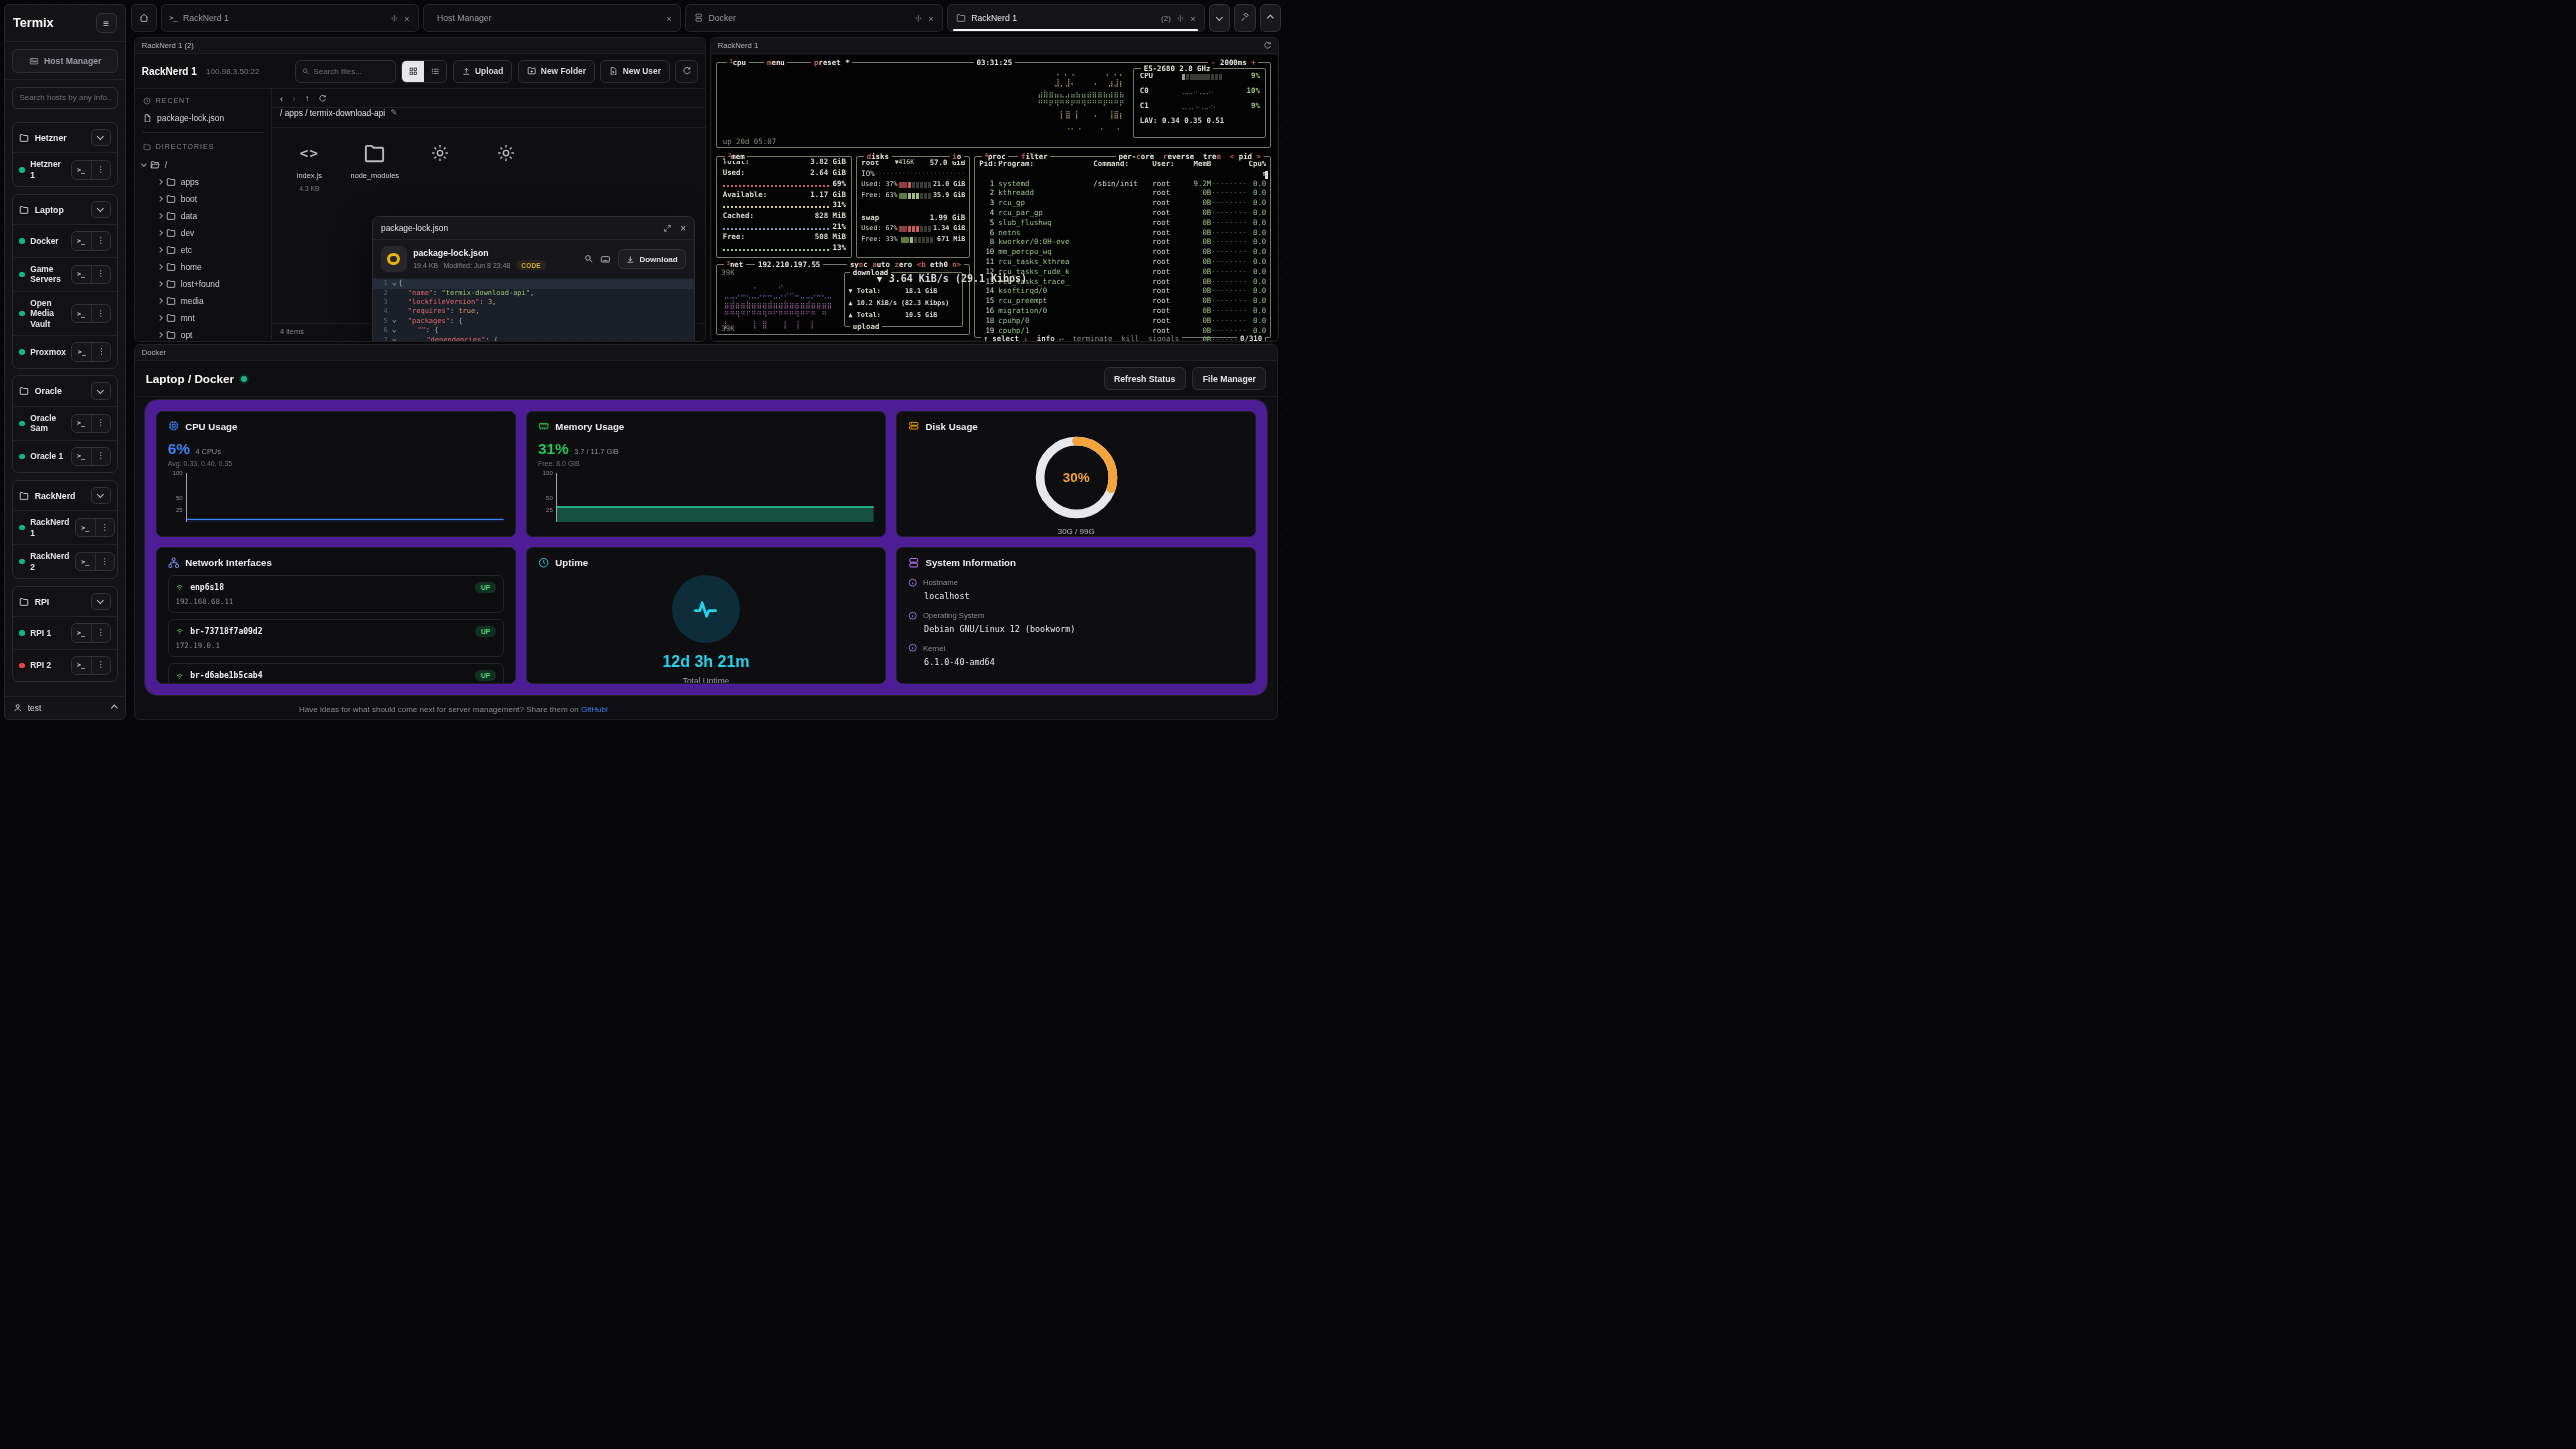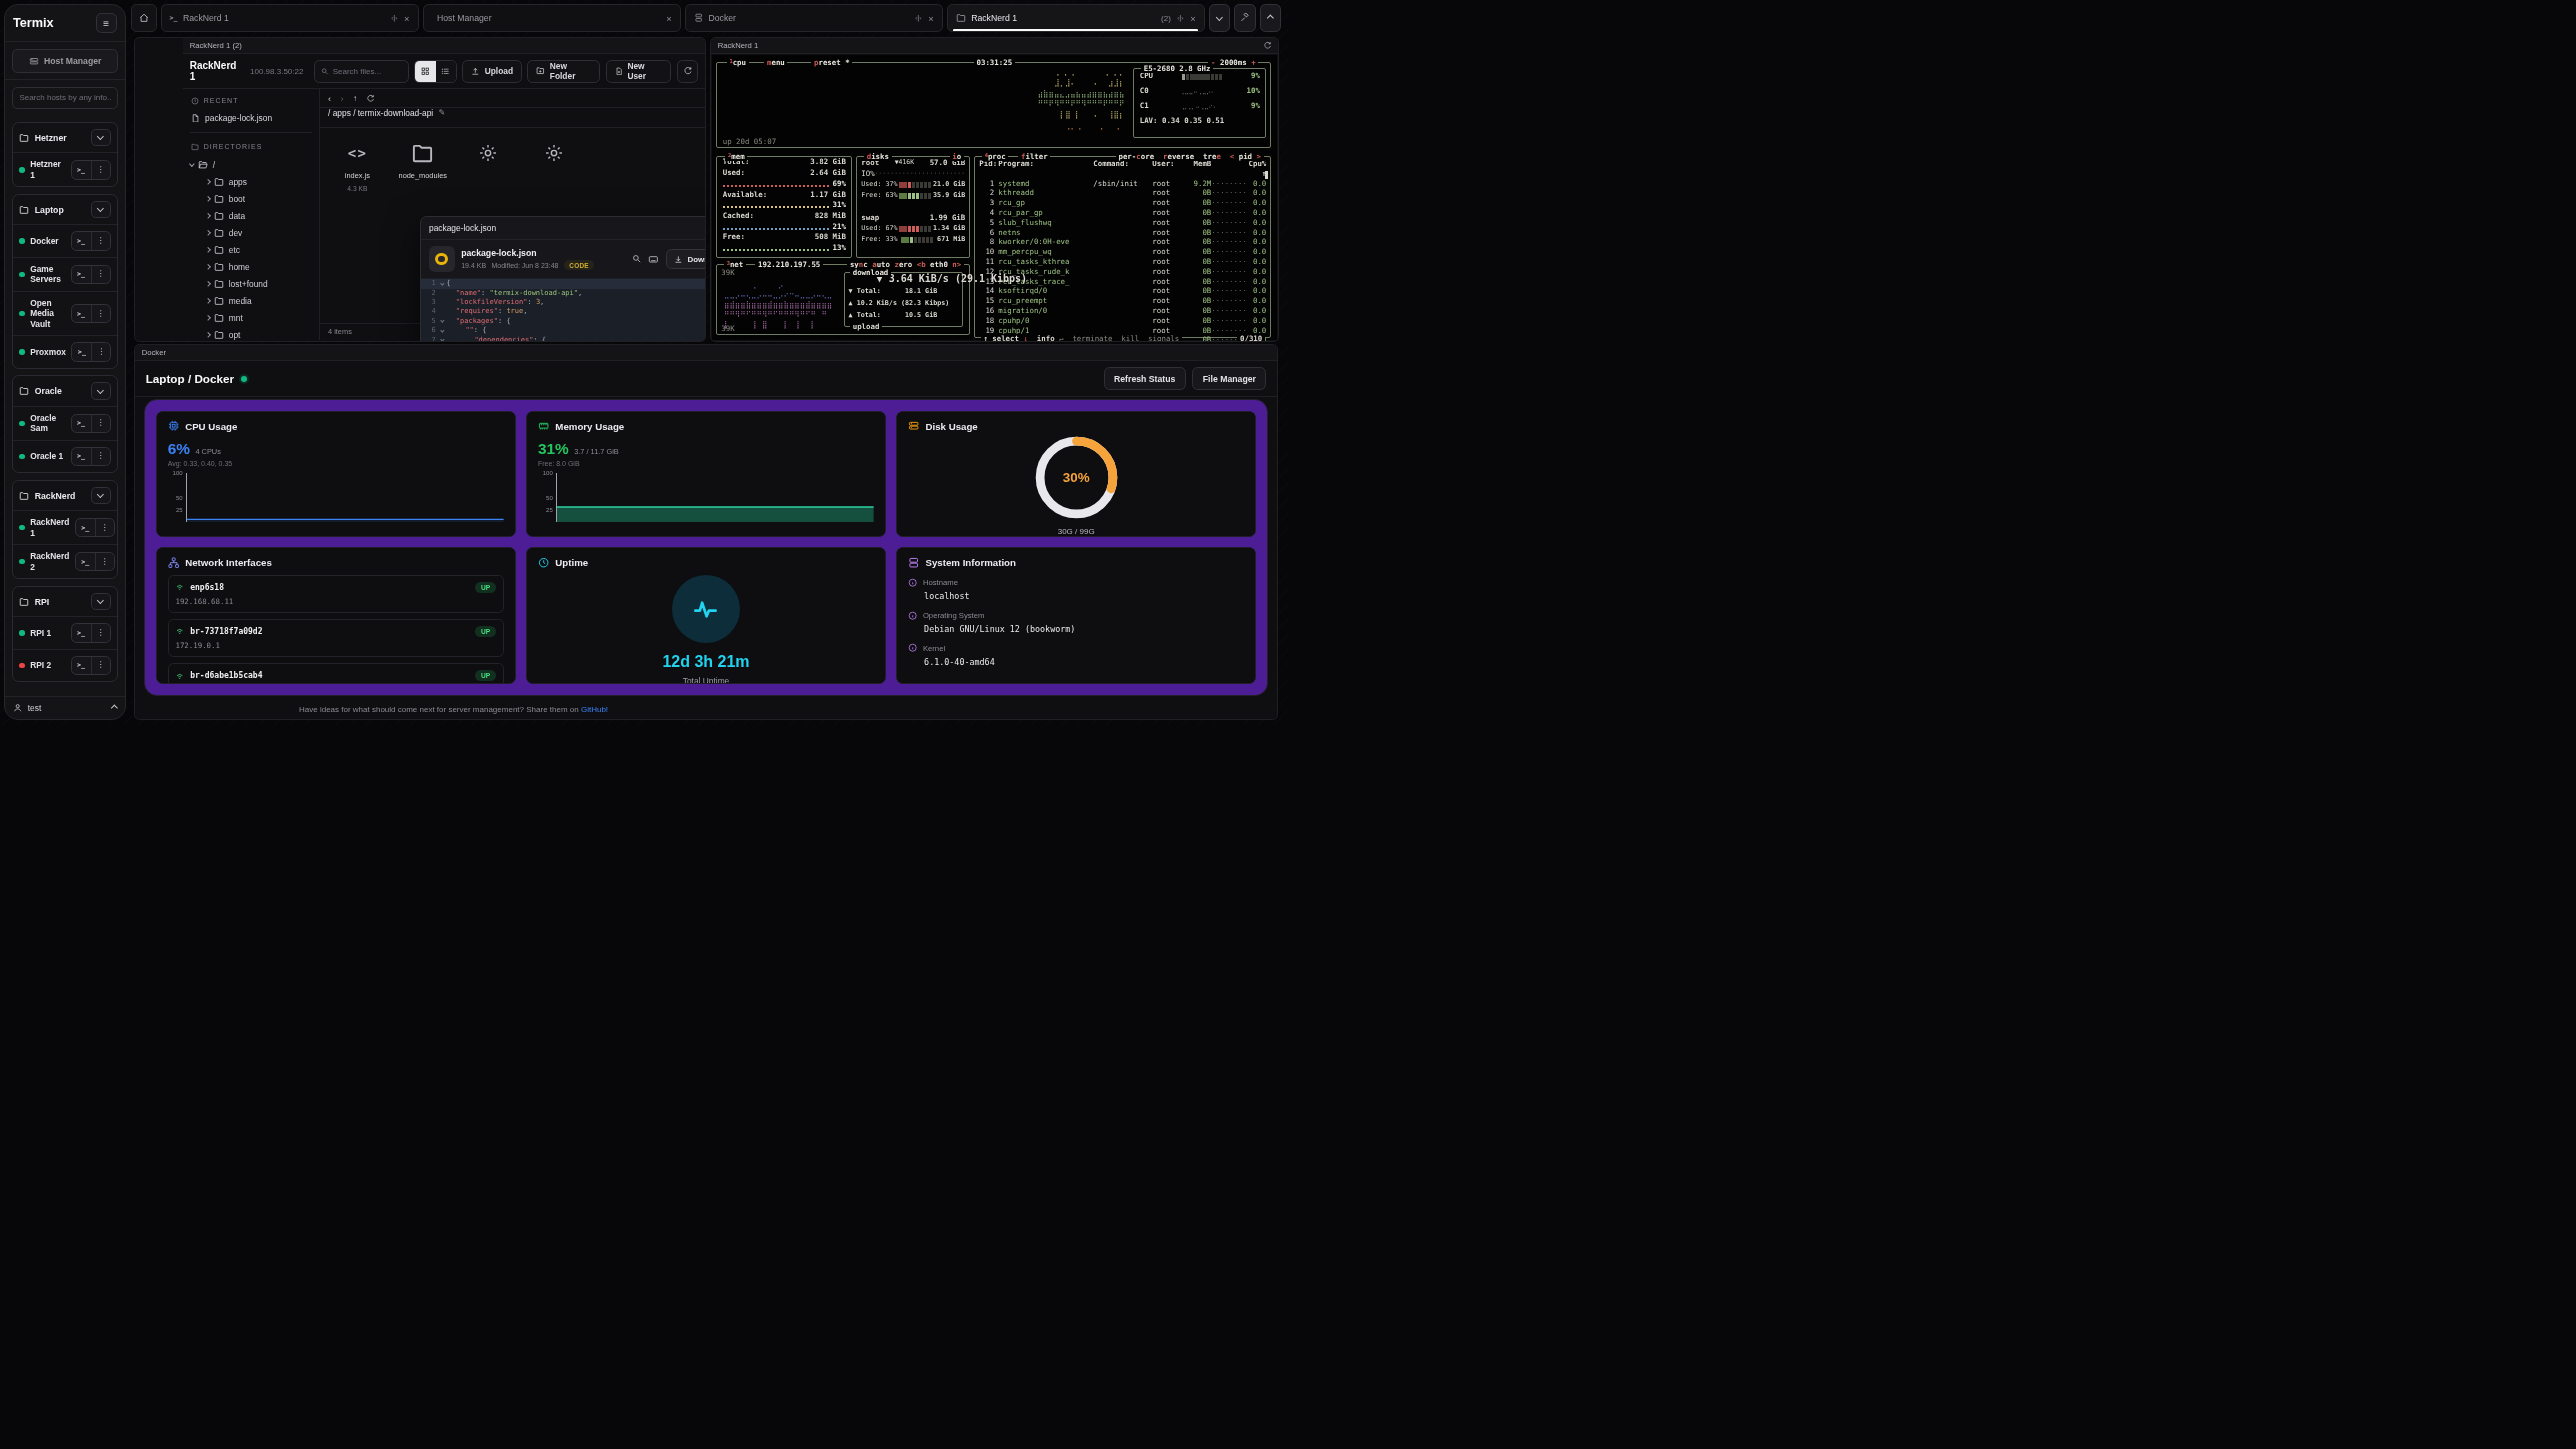--- a/index.html
+++ b/index.html
@@ -9,21 +9,21 @@
     font-family:"Liberation Sans", sans-serif; color:#e7e7ea;
     background:
       repeating-linear-gradient(135deg, rgba(255,255,255,0.012) 0 1.3px, transparent 1.3px 10.7px),
       #070709;
   }
   svg { display:block; }
   input { outline:none; }
 
   
   .sidebar { position:absolute; left:4px; top:4px; width:122px; height:716px;
-    background:#141417; border:0.7px solid #26262b; border-radius:14px; display:flex; flex-direction:column; }
+    background:#141417; border:0.7px solid #26262b; border-radius:5px; display:flex; flex-direction:column; }
   .sb-head { display:flex; align-items:center; justify-content:space-between; padding:8px 8px; border-bottom:0.7px solid #222227; }
   .sb-title { font-size:12.7px; font-weight:bold; color:#fafafa; }
   .icon-btn { width:21.5px; height:20px; border:0.7px solid #323238; border-radius:5.4px; background:#19191d;
     color:#d4d4d8; display:flex; align-items:center; justify-content:center; font-size:10px; cursor:pointer; }
   .sb-section { padding:6.7px 6.7px; border-bottom:0.7px solid #222227; }
   .hm-btn { width:100%; height:24px; background:#1a1a1e; border:0.7px solid #2e2e34; border-radius:5.4px;
     display:flex; align-items:center; justify-content:center; gap:5.4px; color:#9b9ba3; font-size:8.7px; font-weight:600; }
   .sb-search { width:100%; height:21.5px; background:#141417; border:0.7px solid #2e2e34; border-radius:5.4px;
     color:#d4d4d8; font-size:8px; padding:0 6.7px; font-family:"Liberation Sans",sans-serif; }
   .sb-search::placeholder { color:#6f6f78; }
@@ -63,21 +63,21 @@
   .tab .x { color:#8b8b93; font-size:9.4px; }
   .winctl { display:flex; gap:4px; }
   .winctl .icon-btn { height:auto; }
 
   
   .pane { position:absolute; background:#0f0f12; border:0.7px solid #1f1f24; border-radius:5.4px; overflow:hidden; }
   .pane-titlebar { height:16px; display:flex; align-items:center; padding:0 6.7px; font-size:7.7px; color:#b6b6bd;
     background:#141417; border-bottom:0.7px solid #1f1f24; }
   .pane-titlebar .grow { flex:1; }
 
-  #file-pane { left:134px; top:37px; width:572px; height:305px;padding-left:48px; }
+  #file-pane { left:134px; top:37px; width:572px; height:305px; }
   #term-pane { left:710px; top:37px; width:569px; height:305px; }
   #docker-pane { left:134px; top:344px; width:1144px; height:376px; }
 
   
   .fm-header { height:35px; display:flex; align-items:center; padding:0 6.7px; gap:5.4px; border-bottom:0.7px solid #1f1f24; }
   .fm-host { font-size:10px; font-weight:700; color:#fafafa; }
   .fm-addr { font-size:8px; color:#77777f; margin-left:4px; }
   .fm-spacer { flex:1; }
   .fm-search { width:101px; height:23px; border:0.7px solid #2e2e34; background:#121215; border-radius:5.4px; display:flex; align-items:center; gap:4px; padding:0 6px; color:#8b8b93; }
   .fm-search input { background:transparent; border:none; color:#d4d4d8; width:100%; font-size:8px; }

